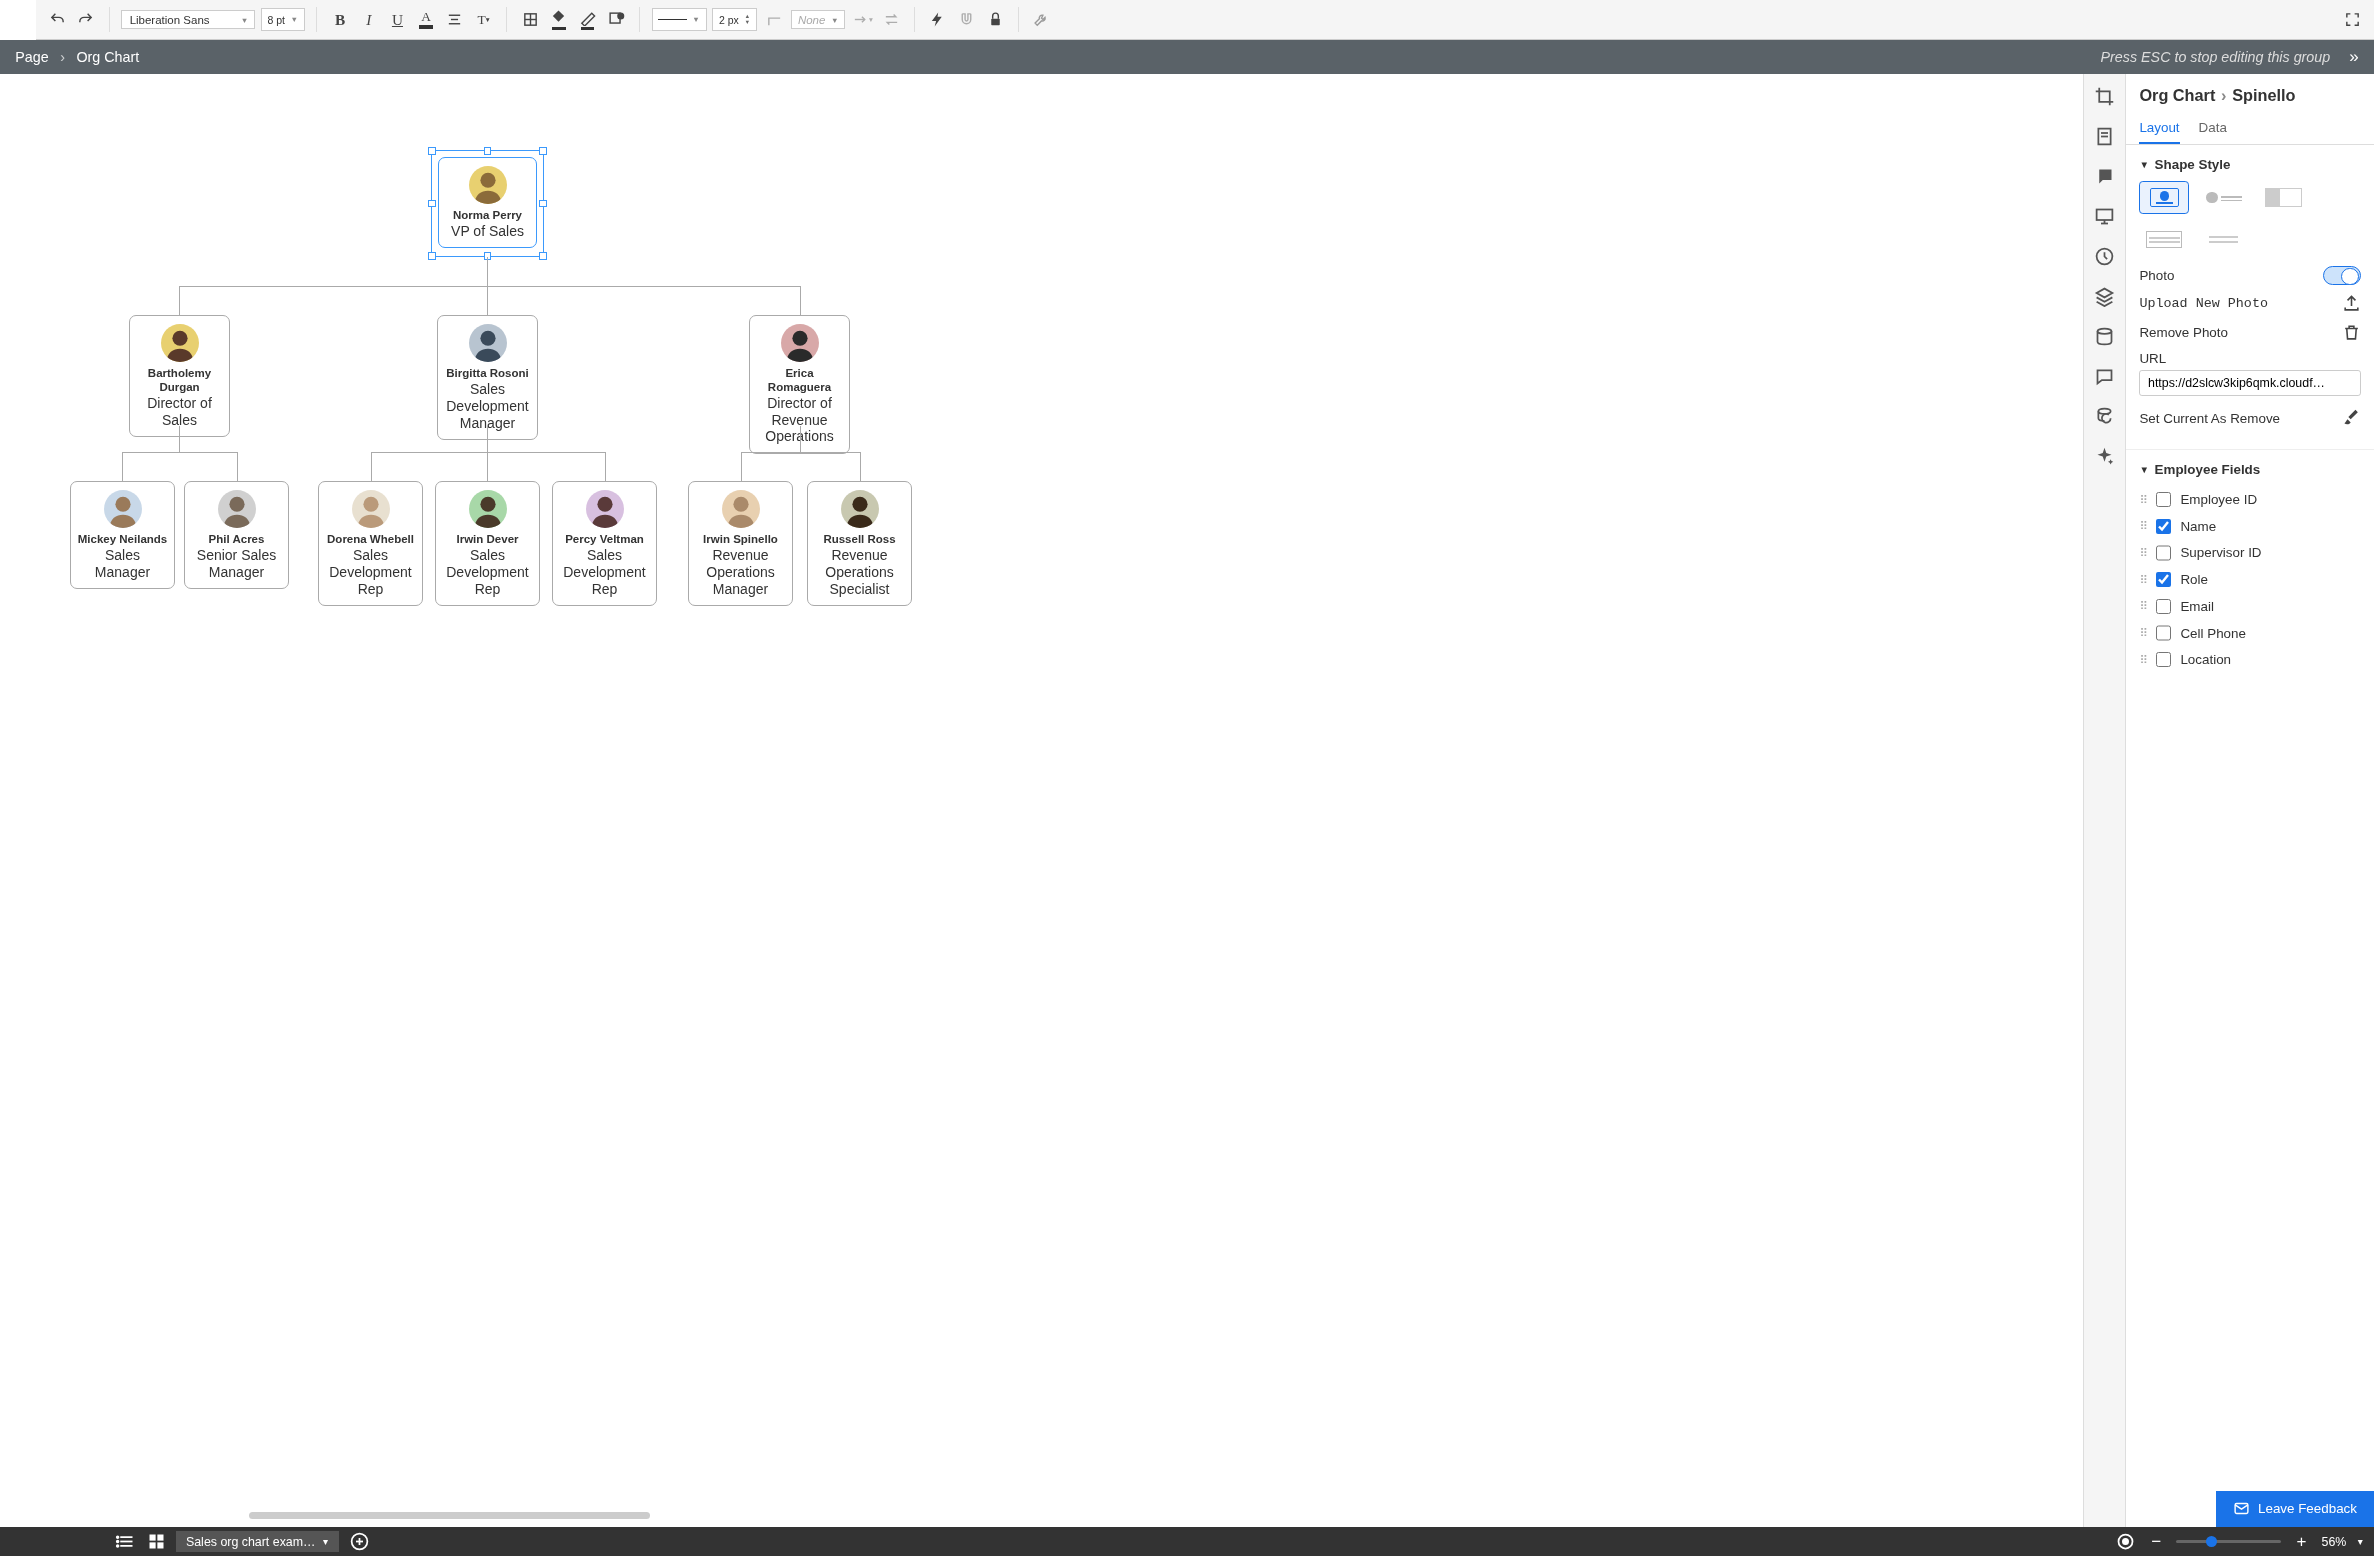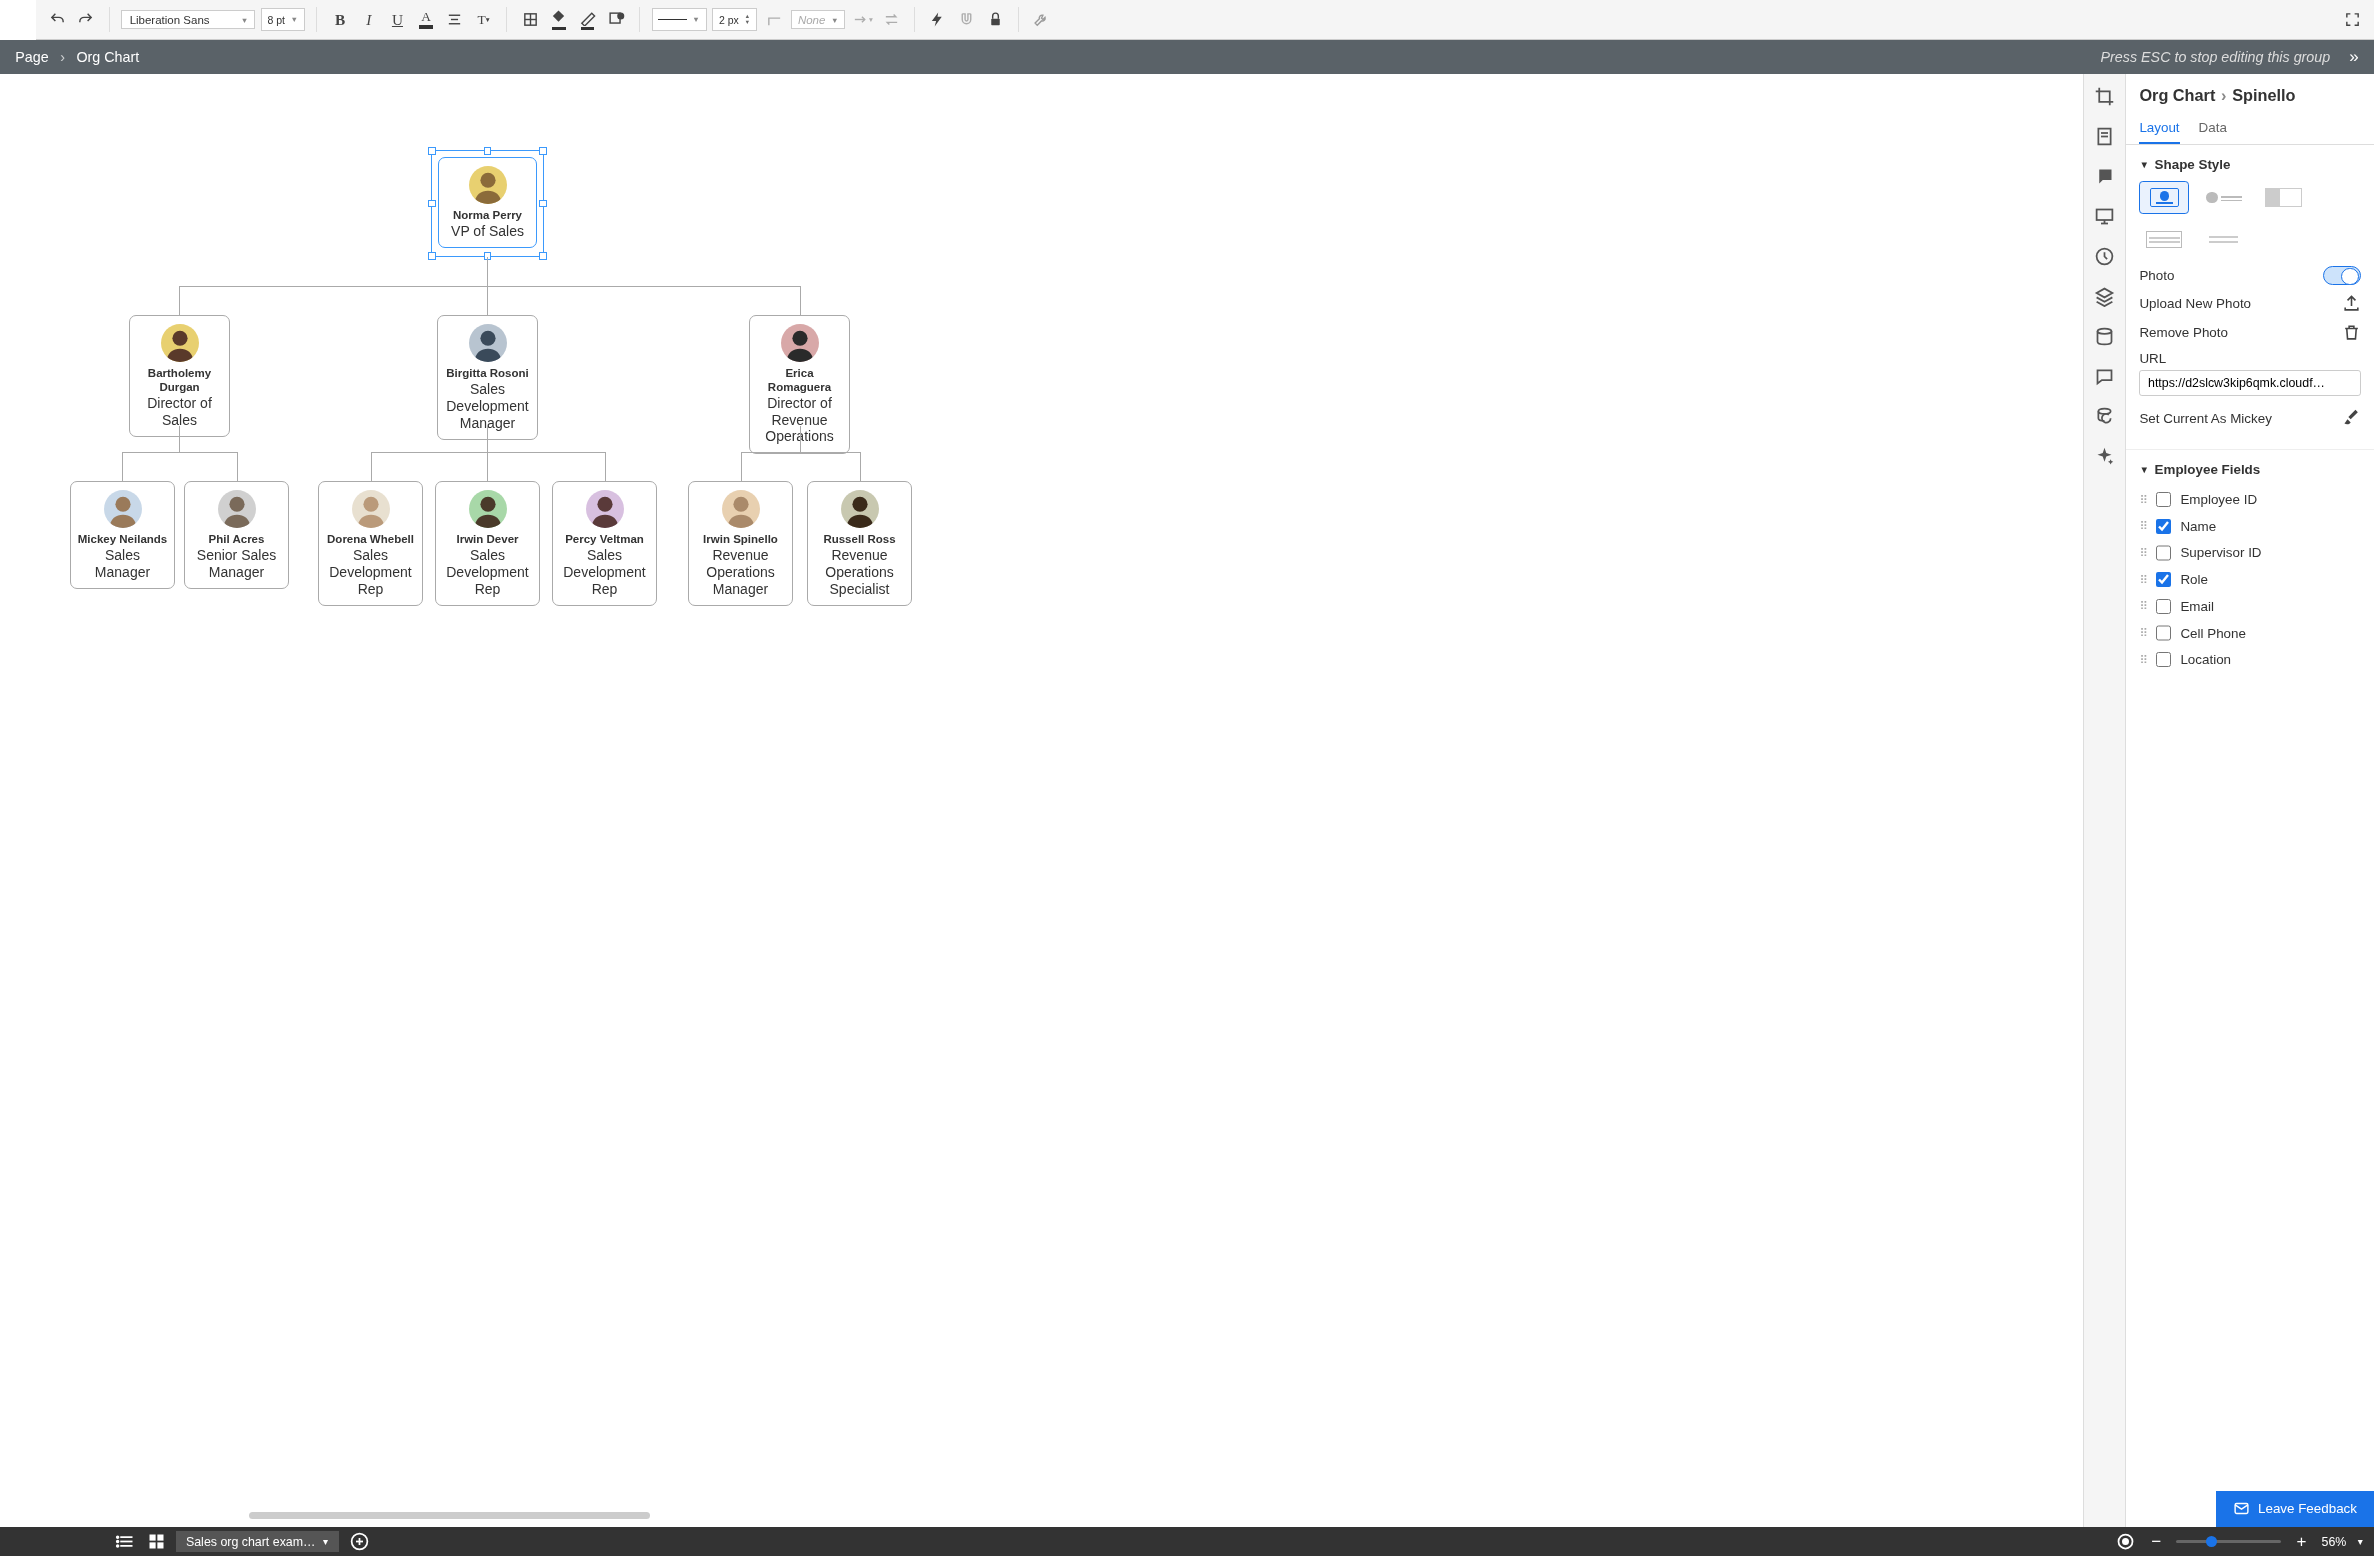--- a/index.html
+++ b/index.html
@@ -505,37 +505,37 @@
                 <div style="width:29px;height:1.9px;background:#ccc;"></div>
               </div>
             </div>
       </div>
 
       <div class="prop-row">
         <span>Photo</span>
         <div class="toggle"></div>
       </div>
       <div class="prop-row">
-        <span style="cursor:pointer;">Upload New Photo</span>
+        <span style="cursor:pointer;font-family:Liberation Mono, monospace;">Upload New Photo</span>
         <div class="prop-icon"><svg viewBox="0 0 24 24" fill="none" stroke="currentColor" stroke-width="2">
                 <path d="M12 3v12M7 8l5-5 5 5M4 17v3h16v-3"></path>
               </svg></div>
       </div>
       <div class="prop-row">
         <span style="cursor:pointer;">Remove Photo</span>
         <div class="prop-icon"><svg viewBox="0 0 24 24" fill="none" stroke="currentColor" stroke-width="2">
                 <path d="M4 7h16M9 7V4h6v3M6 7l1 13h10l1-13"></path>
               </svg></div>
       </div>
       <div style="margin-top:0;">
         <div style="font-size:13.4px;">URL</div>
         <input class="url-input" value="https://d2slcw3kip6qmk.cloudf…" style="">
       </div>
       <div class="prop-row" style="margin-top:13.4px;">
-        <span style="cursor:pointer;">Set Current As Mickey</span>
+        <span style="cursor:pointer;">Set Current As Remove</span>
         <div class="prop-icon"><svg viewBox="0 0 24 24" fill="currentColor">
                 <path d="M20 4l-9 9-3-3 9-9zM7 13l4 4c-2 3-6 3-8 1 2-1 2-3 4-5z"></path>
               </svg></div>
       </div>
     </div>
 
     <div class="rpanel-section" style="border-bottom:none;">
       <div class="rpanel-section-hd">
             <span class="tri">▼</span>
             <span>Employee Fields</span>

